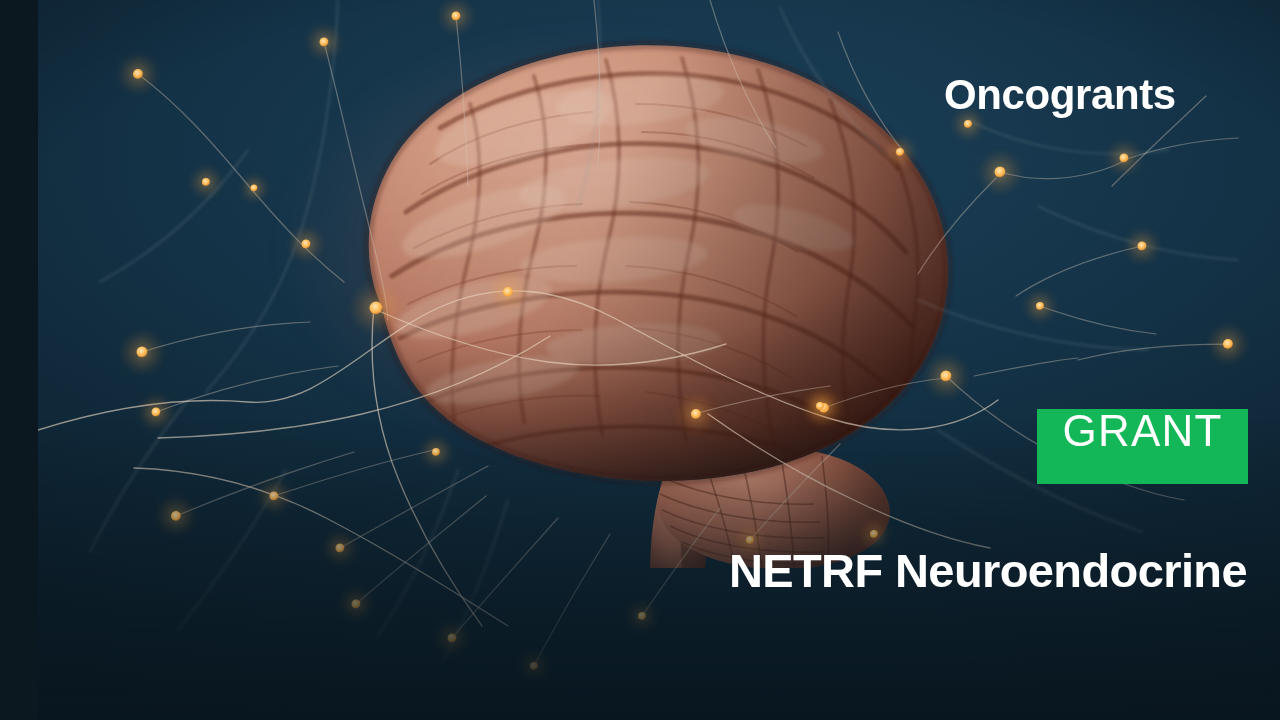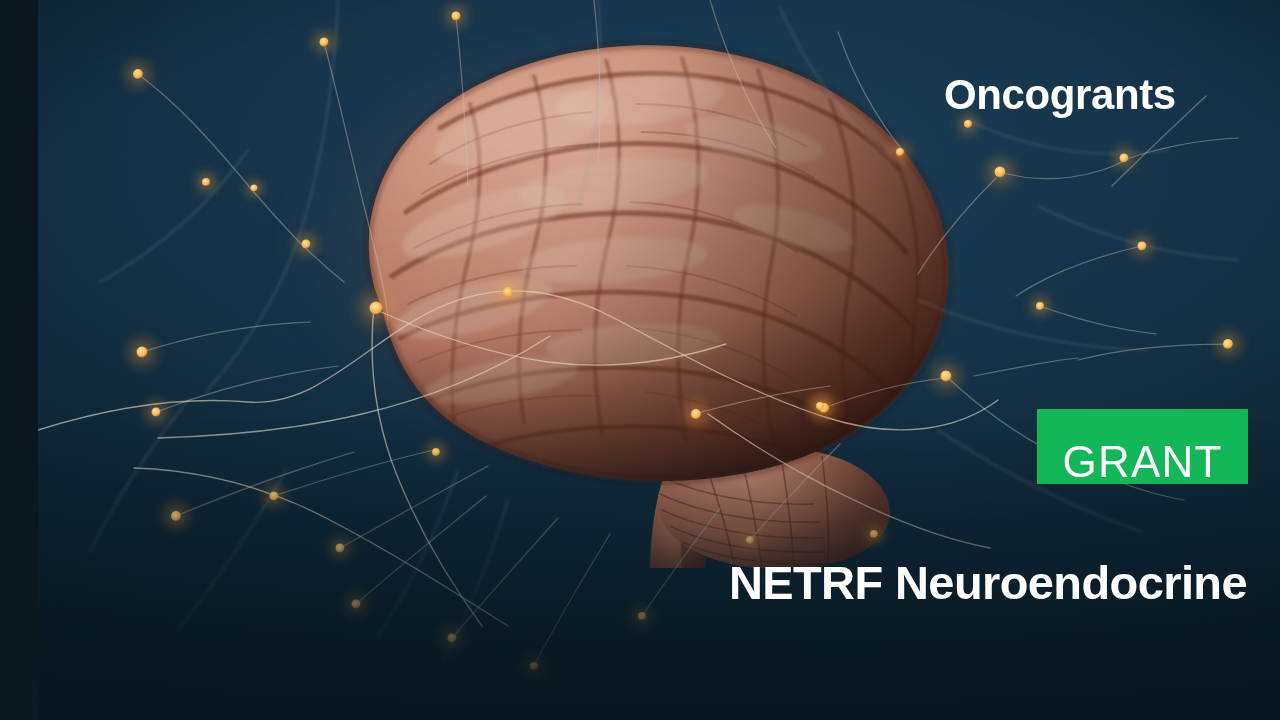--- a/index.html
+++ b/index.html
@@ -120,35 +120,35 @@
   }
 
   .badge {
     position: absolute;
     left: 999px;
     top: 409px;
     width: 211px;
     height: 75px;
     background: #13b757;
     display: flex;
-    align-items: flex-end;
+    align-items: flex-start;
     justify-content: center;
   }
   .badge-label {
     color: #ffffff;
     font-size: 44px;
     font-weight: 400;
     letter-spacing: 1.2px;
     line-height: 1;
   }
 
   .title {
     position: absolute;
     right: 71px;
-    top: 552px;
+    top: 540px;
     width: 760px;
     text-align: right;
     color: #ffffff;
     font-size: 47px;
     font-weight: 700;
     line-height: 1.3;
     letter-spacing: -0.6px;
   }
   .title-line { display: block; white-space: nowrap; }
 </style>

